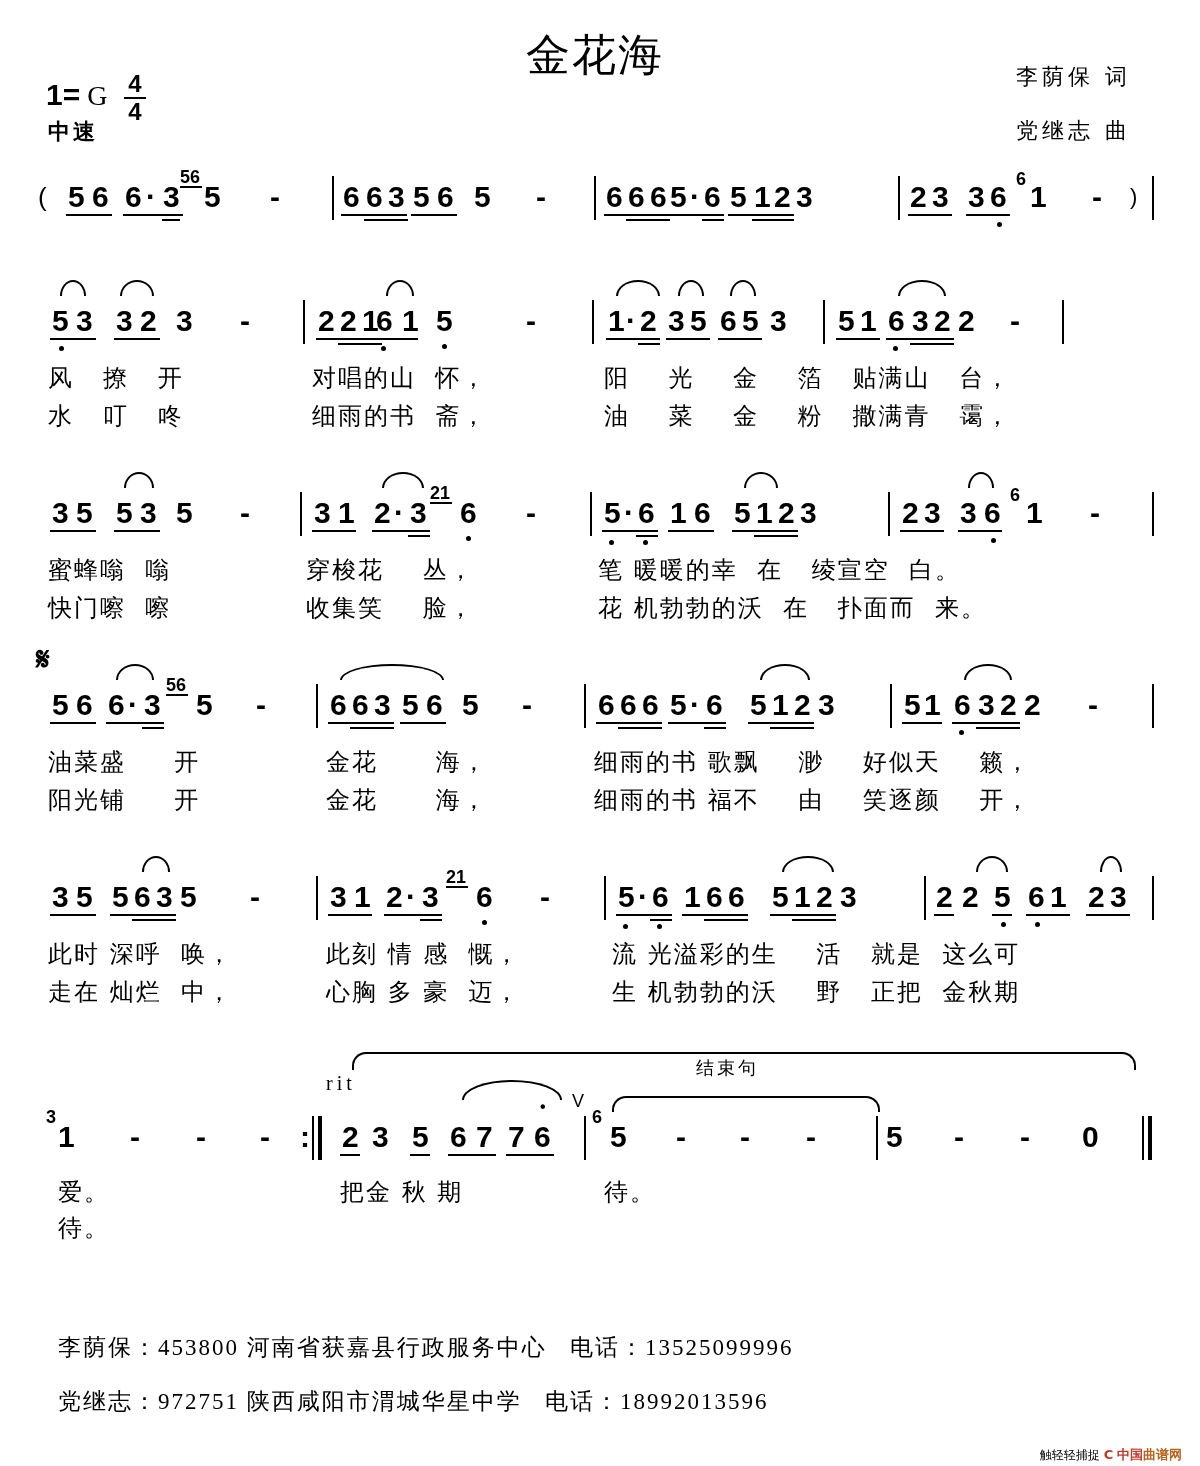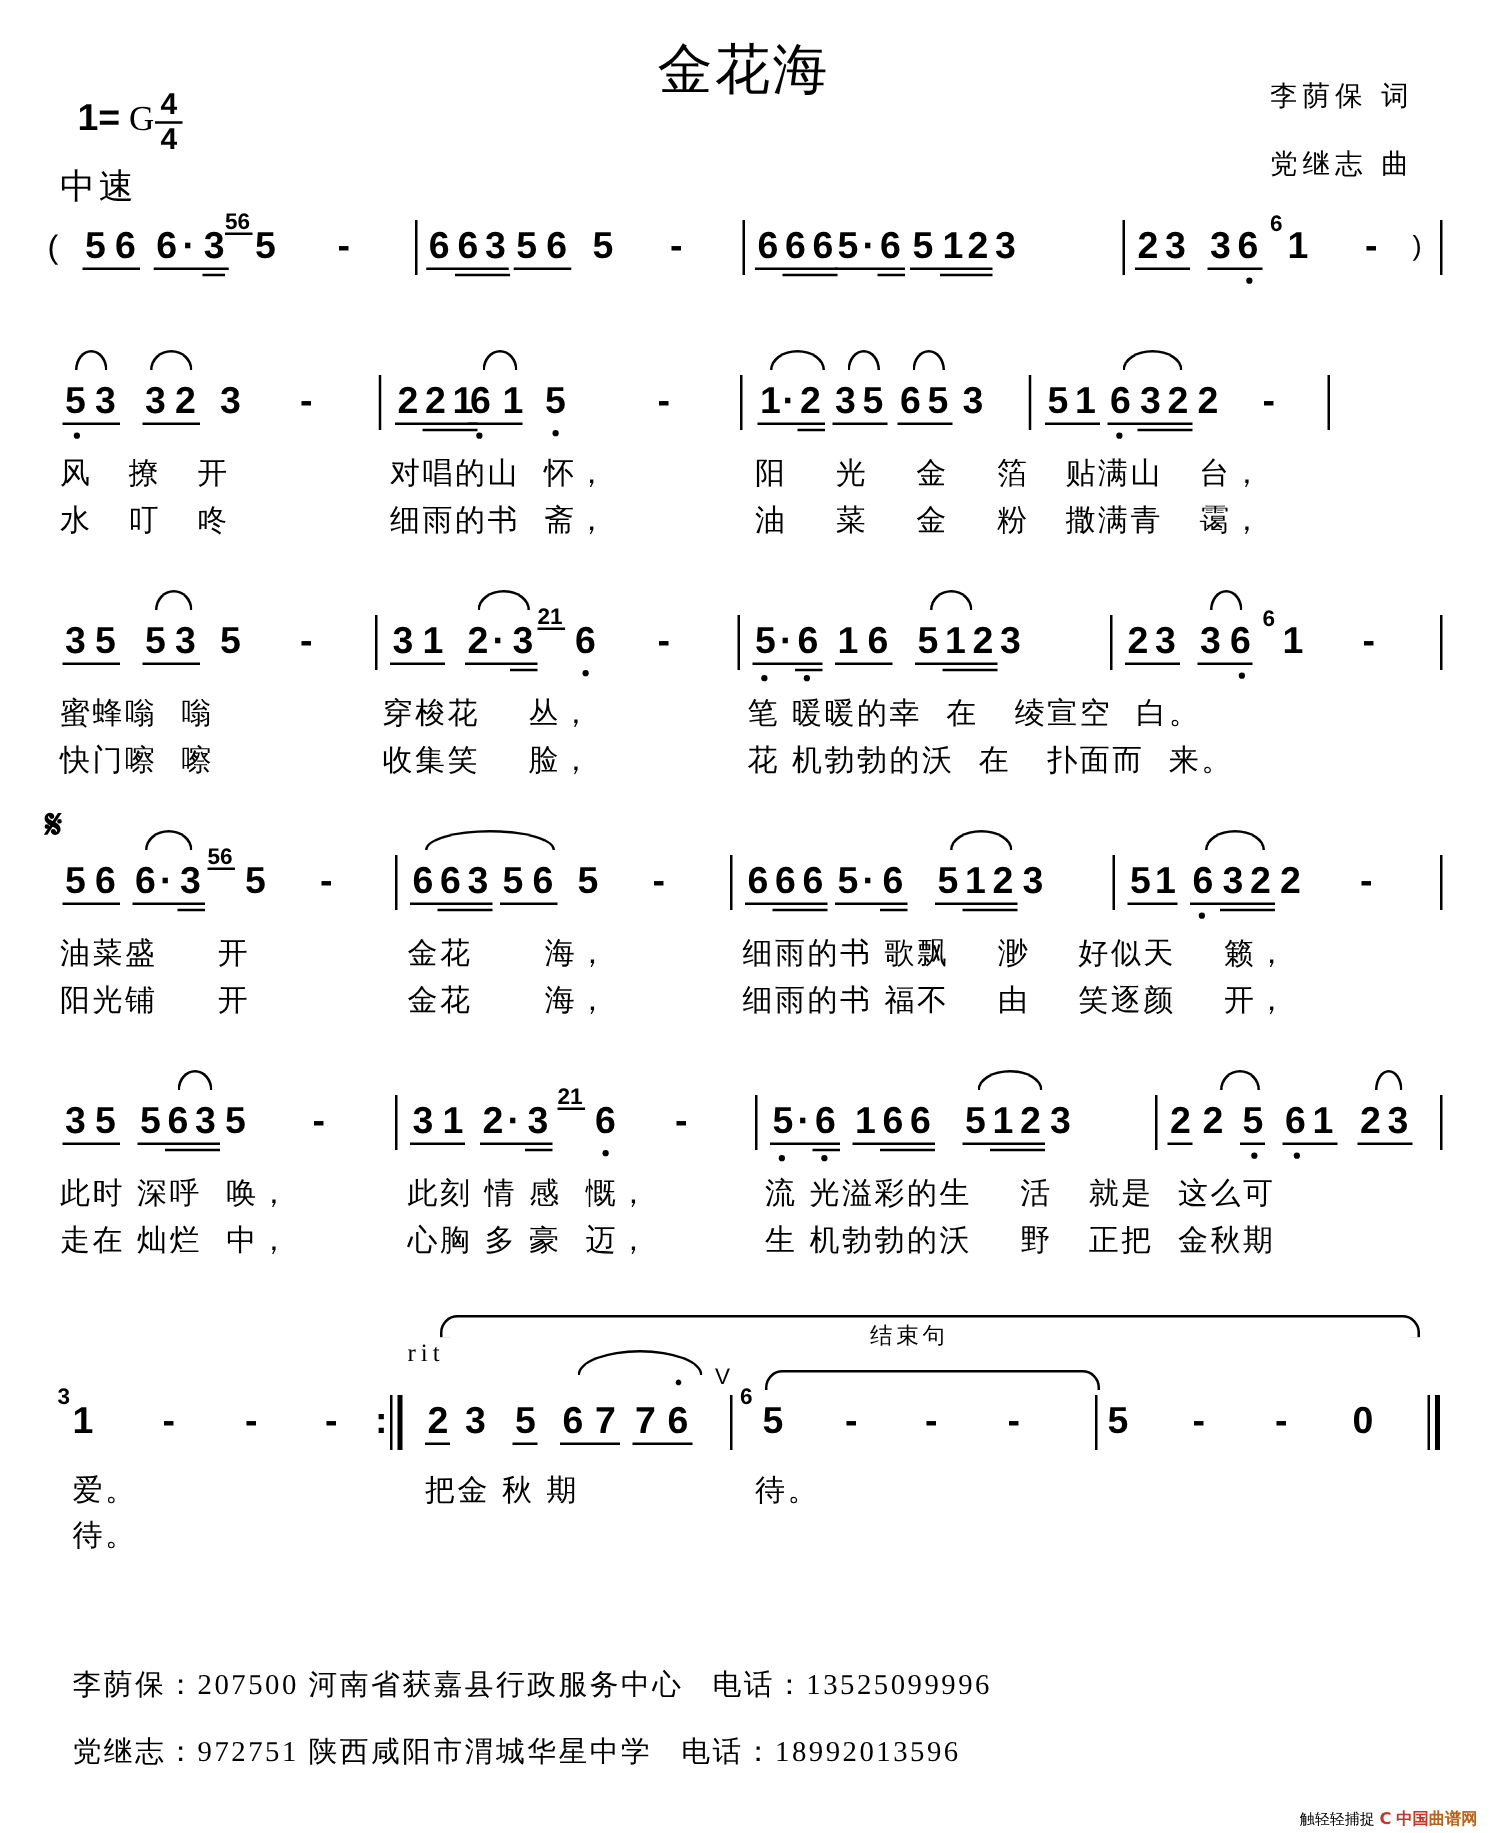--- a/index.html
+++ b/index.html
@@ -1,23 +1,23 @@
 <!DOCTYPE html>
 <html><head>
 <meta charset="utf-8">
 <style>
   html, body { margin: 0; padding: 0; background: #ffffff; }
   body { width: 1200px; height: 1466px; position: relative; overflow: hidden; color: #000; }
   .title { position: absolute; left: 526px; top: 26px; font-size: 44px; font-family: "DejaVu Serif", serif; letter-spacing: 2px; }
   .credit { position: absolute; font-size: 22px; font-family: "DejaVu Sans", sans-serif; letter-spacing: 4px; }
-  .key { position: absolute; left: 46px; top: 78px; font-size: 28px; font-family: "Liberation Serif", serif; margin-left: 16px; }
+  .key { position: absolute; left: 46px; top: 78px; font-size: 28px; font-family: "Liberation Serif", serif; }
   .key b { font-family: "Liberation Sans", sans-serif; font-weight: bold; font-size: 30px; }
   .timesig { position: absolute; left: 124px; top: 72px; width: 22px; text-align: center; font-family: "Liberation Sans", sans-serif; font-weight: bold; font-size: 24px; line-height: 24px; }
   .timesig .bar { height: 2px; background: #000; margin: 1px 0; }
-  .tempo { position: absolute; left: 48px; top: 130px; font-size: 28px; font-family: "DejaVu Sans", sans-serif; letter-spacing: 3px; }
+  .tempo { position: absolute; left: 48px; top: 117px; font-size: 22px; font-family: "DejaVu Sans", sans-serif; letter-spacing: 3px; font-weight: bold; }
 
   .row { position: absolute; left: 0; width: 1200px; }
   .n { position: absolute; font-family: "Liberation Sans", sans-serif; font-weight: bold; font-size: 30px; line-height: 30px; }
   .barline { position: absolute; width: 2px; height: 44px; background: #000; }
   .ul { position: absolute; height: 2px; background: #000; }
   .dot { position: absolute; width: 5px; height: 5px; border-radius: 50%; background: #000; }
   .slur { position: absolute; border: 2px solid #000; border-bottom: none; border-left-color: #000; border-radius: 50% 50% 0 0 / 100% 100% 0 0; height: 14px; }
   .grace { position: absolute; font-family: "Liberation Sans", sans-serif; font-weight: bold; font-size: 18px; line-height: 18px; }
   .lyric { position: absolute; font-family: "DejaVu Sans", sans-serif; font-size: 24px; letter-spacing: 2px; white-space: pre; }
   .segno { position: absolute; left: 36px; top: 640px; font-size: 32px; font-family: "DejaVu Serif", serif; font-weight: bold; }
@@ -410,20 +410,20 @@
     <span class="n" style="left:1020px;">-</span>
   <span class="n" style="left:1082px;">0</span>
   <div class="barline" style="left:1142px; top:-6px;"></div>
     <div class="barline" style="left:1148px; top:-6px; width:4px;"></div>
 </div>
 <div class="lyric" style="left:58px; top:1176px;">爱。</div>
 <div class="lyric" style="left:340px; top:1176px;">把金 秋 期</div>
 <div class="lyric" style="left:604px; top:1176px;">待。</div>
 <div class="lyric" style="left:58px; top:1212px;">待。</div>
 
-<div class="contact" style="top:1332px;">李荫保：207500 河南省获嘉县行政服务中心   电话：13525099996</div>
+<div class="contact" style="top:1332px;">李荫保：453800 河南省获嘉县行政服务中心   电话：13525099996</div>
 <div class="contact" style="top:1386px;">党继志：972751 陕西咸阳市渭城华星中学   电话：18992013596</div>
 
 <div class="watermark">
   <span>触轻轻捕捉</span>
   <span class="brand">C</span>
   <span class="brand">中国</span><span class="brand2">曲谱网</span>
 </div>
 
 </body></html>

